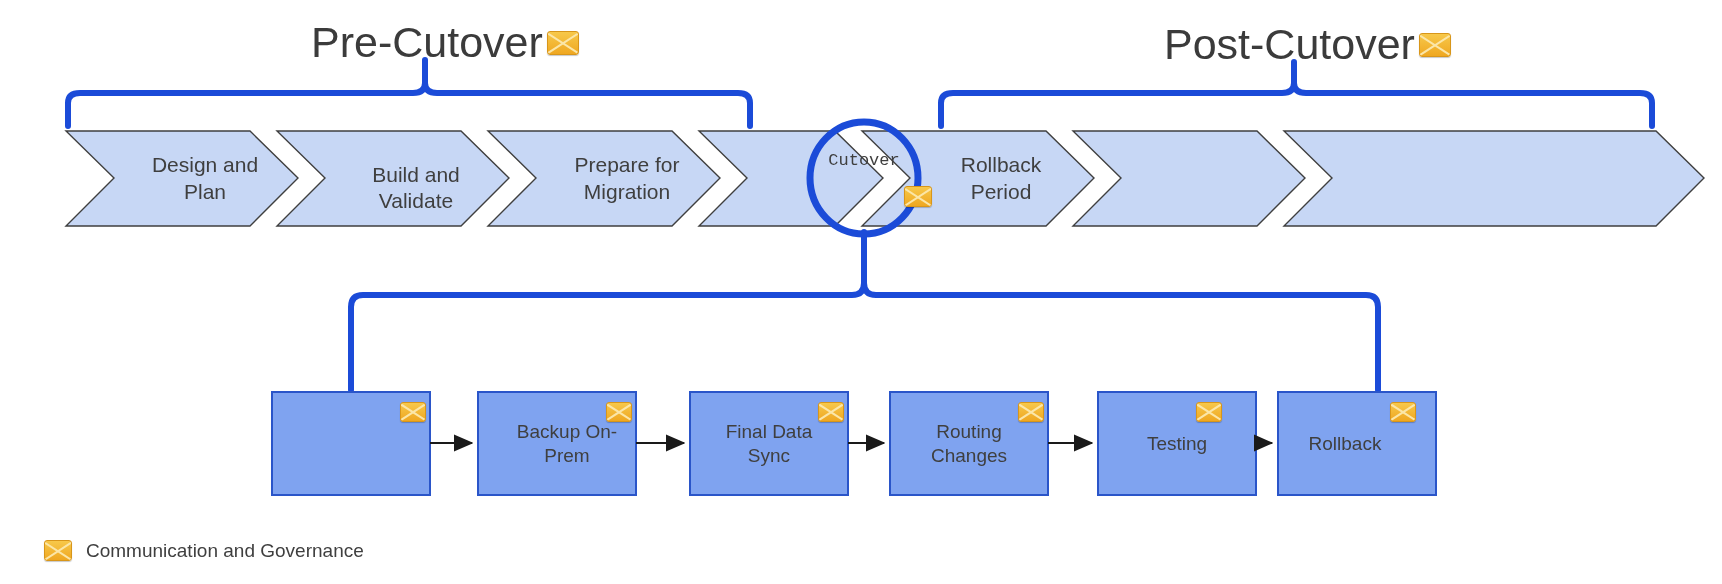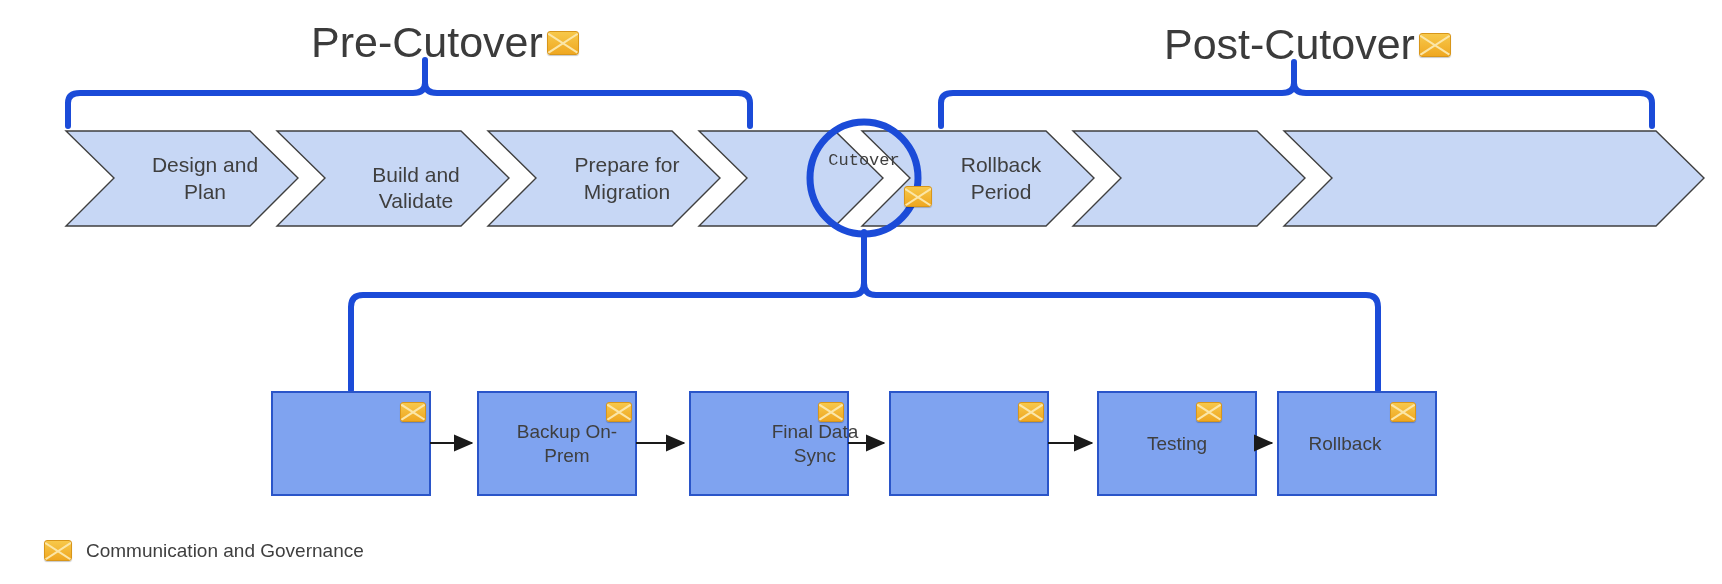--- a/index.html
+++ b/index.html
@@ -157,24 +157,26 @@
 
   <div class="lbl circle-label" style="left:808px;top:146px;width:112px;height:30px;">Cutover</div>
   <span class="env env-abs env-sm" style="left:904px;top:186px;"></span>
 
   <span class="env env-abs env-xs" style="left:400px;top:402px;"></span>
 
   <div class="lbl step-label" style="left:480px;top:398px;width:174px;height:92px;">Backup On-
 Prem</div>
   <span class="env env-abs env-xs" style="left:606px;top:402px;"></span>
 
-  <div class="lbl step-label" style="left:692px;top:398px;width:154px;height:92px;margin-left:46px;">Final Data
+  <div class="lbl step-label" style="left:692px;top:398px;width:154px;height:92px;">Final Data
 Sync</div>
   <span class="env env-abs env-xs" style="left:818px;top:402px;"></span>
 
+  <div class="lbl step-label" style="left:892px;top:398px;width:154px;height:92px;">Routing
+Changes</div>
   <span class="env env-abs env-xs" style="left:1018px;top:402px;"></span>
 
   <div class="lbl step-label" style="left:1100px;top:398px;width:154px;height:92px;">Testing</div>
   <span class="env env-abs env-xs" style="left:1196px;top:402px;"></span>
 
   <div class="lbl step-label" style="left:1280px;top:398px;width:130px;height:92px;">Rollback</div>
   <span class="env env-abs env-xs" style="left:1390px;top:402px;"></span>
 
   <div id="legend">
     <span class="env env-sm"></span>

